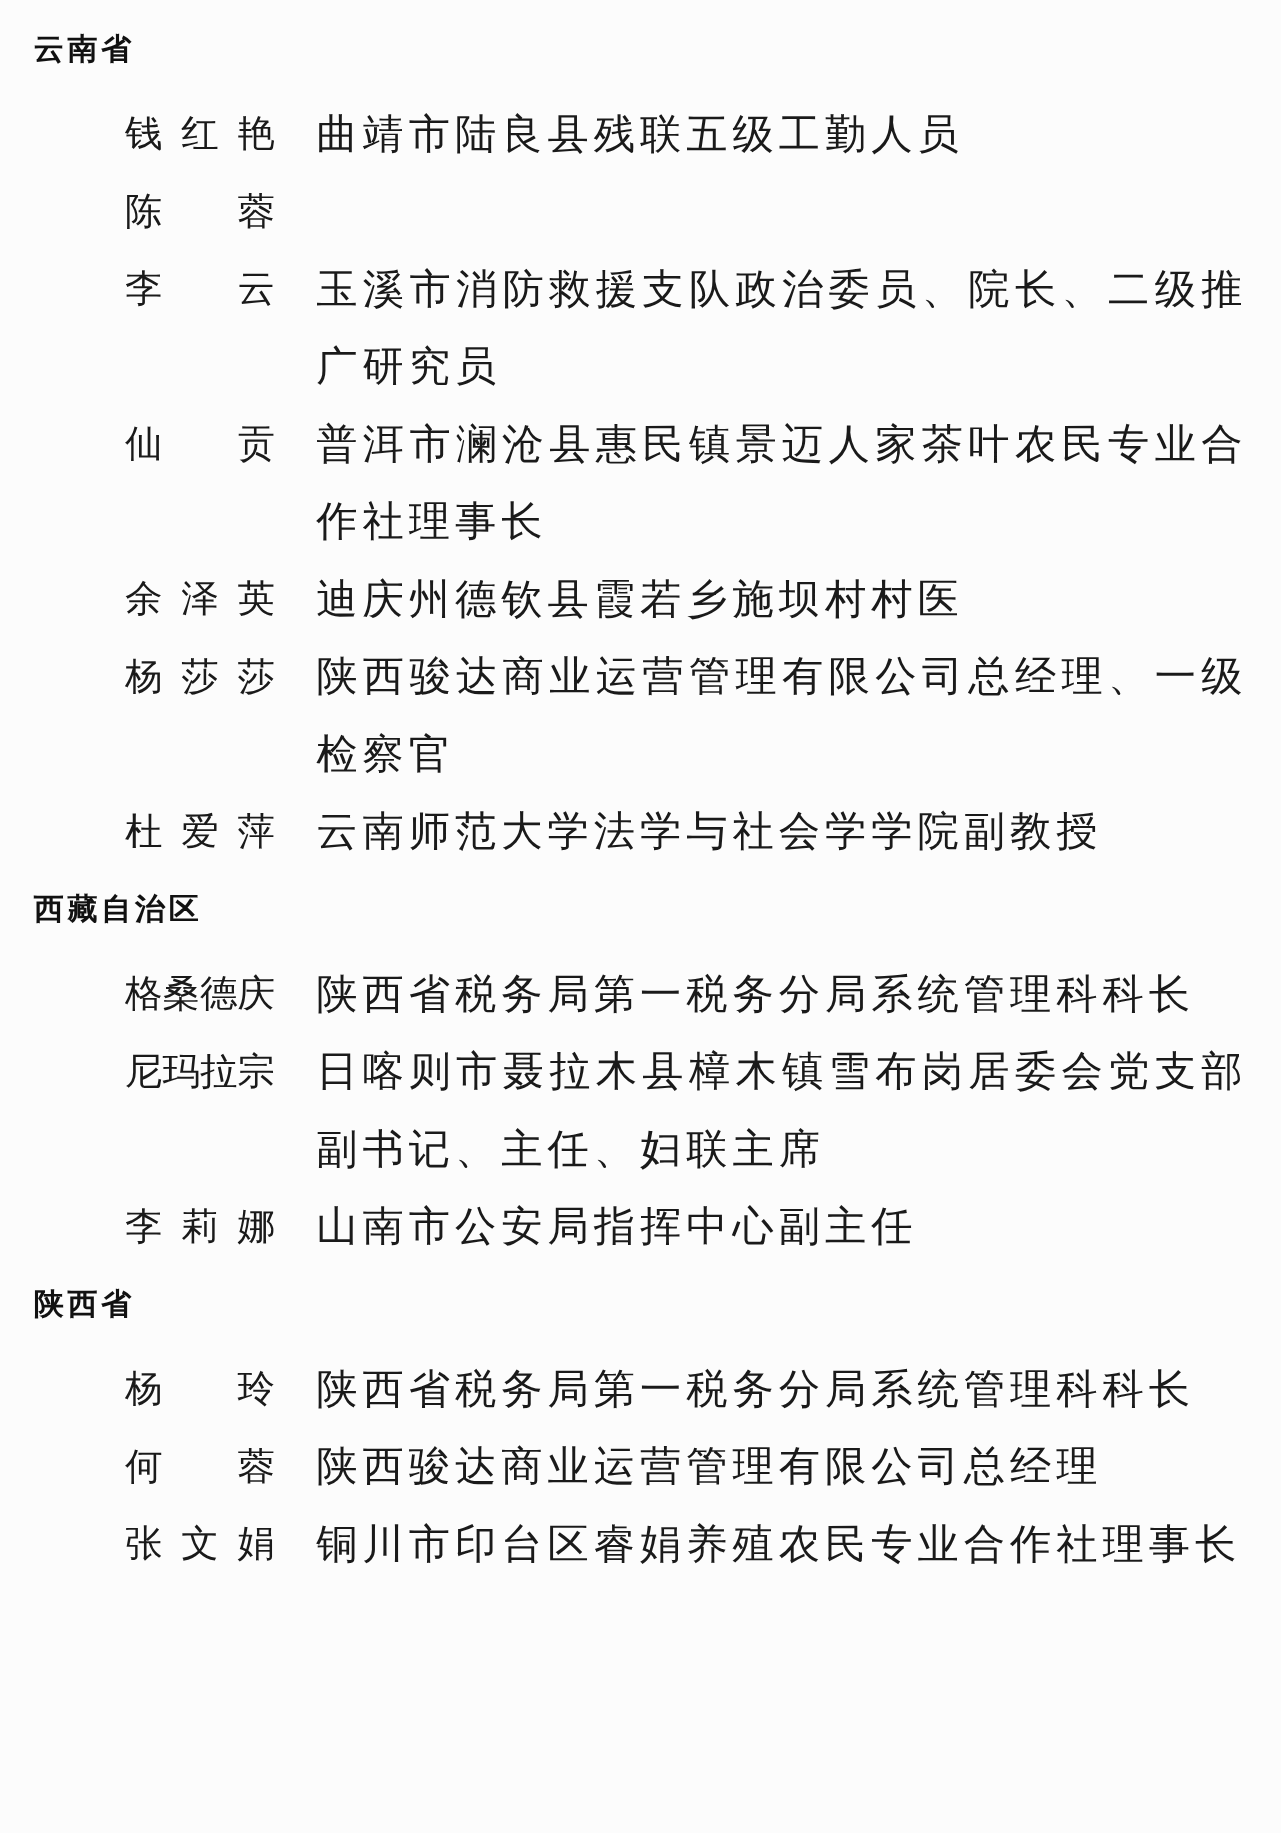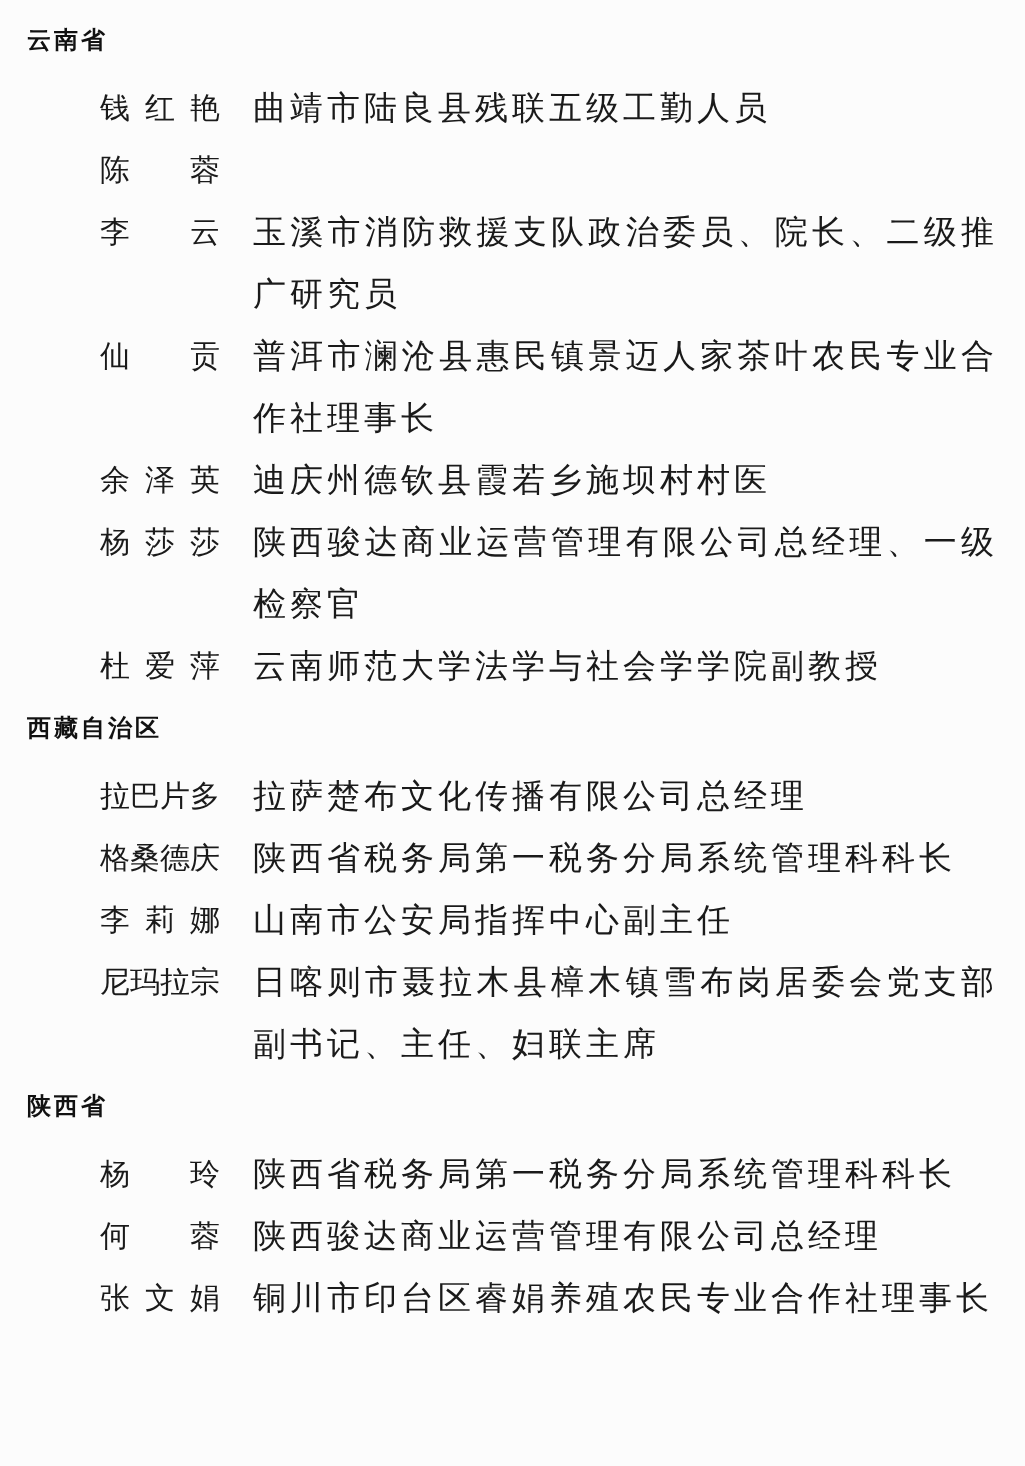--- a/index.html
+++ b/index.html
@@ -84,34 +84,30 @@
     <span class="title">陕西骏达商业运营管理有限公司总经理、一级检察官</span>
   </div>
   <div class="entry">
     <span class="name">杜爱萍</span>
     <span class="title">云南师范大学法学与社会学学院副教授</span>
   </div>
 
   <h2 class="section-heading">西藏自治区</h2>
 
   <div class="entry">
-    <span class="name">拉巴片多</span>
-    <span class="title">拉萨楚布文化传播有限公司总经理</span>
-  </div>
-  <div class="entry">
     <span class="name">格桑德庆</span>
     <span class="title">陕西省税务局第一税务分局系统管理科科长</span>
   </div>
   <div class="entry">
+    <span class="name">尼玛拉宗</span>
+    <span class="title">日喀则市聂拉木县樟木镇雪布岗居委会党支部副书记、主任、妇联主席</span>
+  </div>
+  <div class="entry">
     <span class="name">李莉娜</span>
     <span class="title">山南市公安局指挥中心副主任</span>
-  </div>
-  <div class="entry">
-    <span class="name">尼玛拉宗</span>
-    <span class="title">日喀则市聂拉木县樟木镇雪布岗居委会党支部副书记、主任、妇联主席</span>
   </div>
 
   <h2 class="section-heading">陕西省</h2>
 
   <div class="entry">
     <span class="name">杨玲</span>
     <span class="title">陕西省税务局第一税务分局系统管理科科长</span>
   </div>
   <div class="entry">
     <span class="name">何蓉</span>

